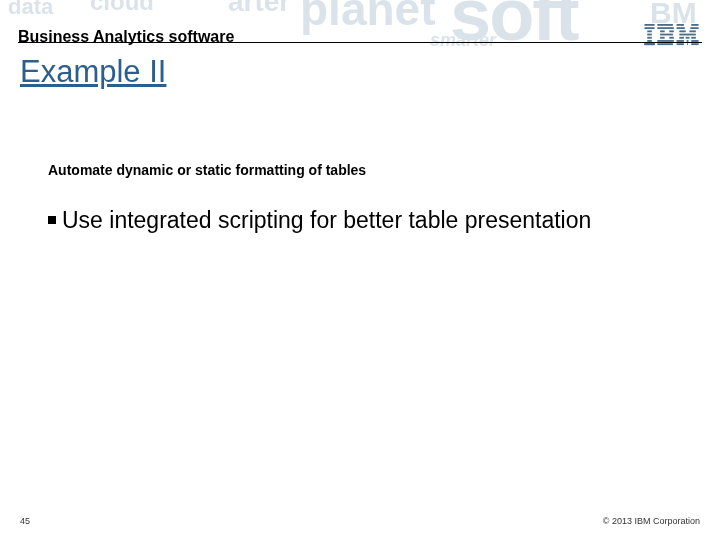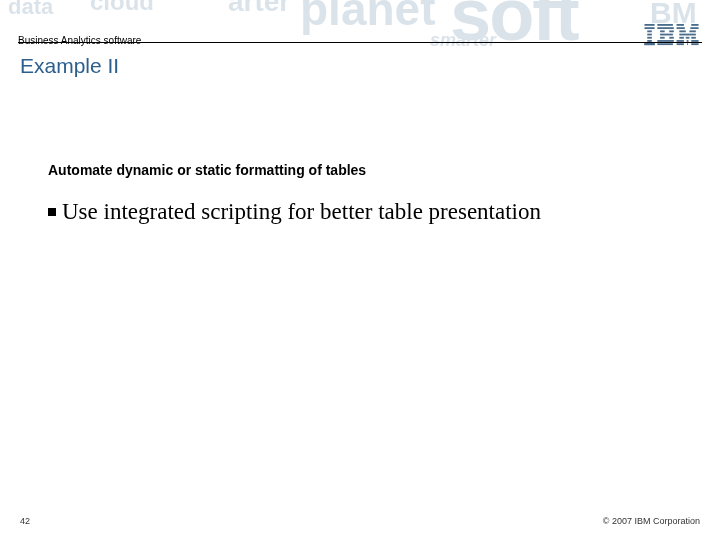--- a/index.html
+++ b/index.html
@@ -39,62 +39,62 @@
   .header {
     position: absolute;
     top: 0; left: 0; right: 0;
     height: 46px;
     padding: 18px 20px 0 18px;
     display: flex;
     justify-content: space-between;
     align-items: flex-end;
   }
   .header-label {
-    font-size: 10px;
-    font-weight: normal;
+    font-size: 16px;
+    font-weight: bold;
     color: #000;
   }
   .ibm-logo {
     width: 56px;
     height: 22px;
   }
 
   .header-rule {
     position: absolute;
     left: 18px; right: 18px;
     top: 42px;
     height: 0;
     border-bottom: 1px solid #000;
   }
 
   .title {
     position: absolute;
     left: 20px;
     top: 54px;
-    font-size: 21px;
+    font-size: 31px;
     font-weight: normal;
     color: #2c5f8d;
+    text-decoration: underline;
   }
 
   .subheading {
     position: absolute;
     left: 48px;
     top: 162px;
     font-size: 14px;
     font-weight: bold;
     color: #000;
     text-align: right;
   }
 
   .bullet-block {
     position: absolute;
     left: 48px;
     right: 40px;
-    top: 198px;
-    font-family: Liberation Serif, serif;
+    top: 206px;
   }
   .bullet {
     display: flex;
     align-items: flex-start;
     font-size: 23px;
     color: #000;
     line-height: 1.25;
   }
   .bullet .sq {
     width: 8px; height: 8px;
@@ -186,16 +186,16 @@
 
   <div class="subheading">Automate dynamic or static formatting of tables</div>
 
   <div class="bullet-block">
     <div class="bullet">
       <div class="sq"></div>
       <div>Use integrated scripting for better table presentation</div>
     </div>
   </div>
 
-  <div class="page-number">42</div>
-  <div class="copyright">© 2007 IBM Corporation</div>
+  <div class="page-number">45</div>
+  <div class="copyright">© 2013 IBM Corporation</div>
 
 </div>
 
 </body></html>

